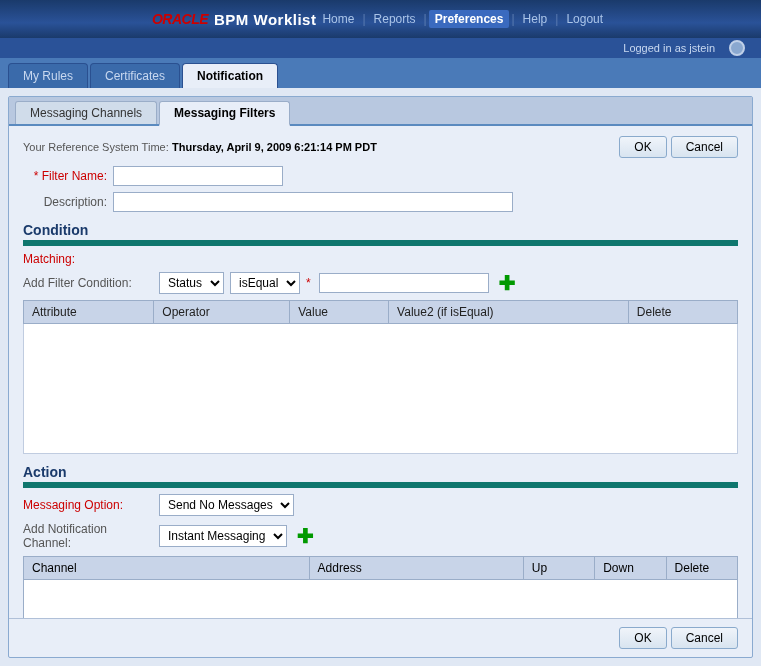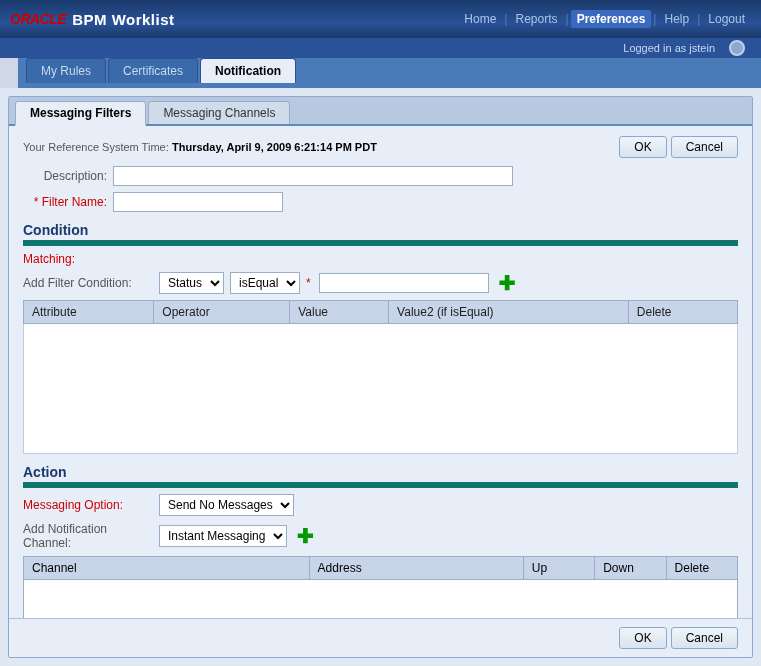--- a/index.html
+++ b/index.html
@@ -11,21 +11,21 @@
       height: 666px;
       overflow: hidden;
     }
 
     
     .header {
       background: linear-gradient(180deg, #1a3a6b 0%, #2a5298 60%, #1a3a6b 100%);
       height: 38px;
       display: flex;
       align-items: center;
-      justify-content: space-between;
+      justify-content: center;
       padding: 0 10px;
     }
     .header-logo {
       display: flex;
       align-items: center;
       gap: 6px;
     }
     .oracle-logo {
       color: #cc0000;
       font-weight: bold;
@@ -82,24 +82,23 @@
       border-radius: 50%;
       background: #8aa8d0;
       border: 2px solid #c0d0e8;
     }
 
     
     .tabs-row {
       background: #4a7ab8;
       height: 30px;
       display: flex;
-      align-items: flex-start;
+      align-items: flex-end;
       padding: 0 8px;
       gap: 2px;
-      margin-left: 18px;
     }
     .tab {
       padding: 5px 14px;
       border-radius: 4px 4px 0 0;
       cursor: pointer;
       font-size: 12px;
       color: #c8d8f0;
       background: #3a6aaa;
       border: 1px solid #2a5090;
       border-bottom: none;
@@ -342,45 +341,45 @@
 <div class="tabs-row">
   <div class="tab">My Rules</div>
   <div class="tab">Certificates</div>
   <div class="tab active">Notification</div>
 </div>
 
 <div class="main">
   <div class="card">
 
     <div class="inner-tabs">
+      <div class="inner-tab">Messaging Channels</div>
       <div class="inner-tab active">Messaging Filters</div>
-      <div class="inner-tab">Messaging Channels</div>
     </div>
 
     <div class="form-area">
 
       <div class="ref-time-row">
         <div>
           <span class="ref-time-label">Your Reference System Time:</span>
           <span class="ref-time-value">Thursday, April 9, 2009 6:21:14 PM PDT</span>
         </div>
         <div class="btn-group">
           <button class="btn">OK</button>
           <button class="btn">Cancel</button>
         </div>
       </div>
 
       <div class="form-row">
+        <label class="form-label">* Filter Name:</label>
+        <input class="form-input" type="text" style="">
+      </div>
+
+      <div class="form-row">
         <label class="form-label optional">Description:</label>
         <input class="form-input wide" type="text" style="">
-      </div>
-
-      <div class="form-row">
-        <label class="form-label">* Filter Name:</label>
-        <input class="form-input" type="text" style="">
       </div>
 
       <div class="section-title">Condition</div>
 
       <div class="condition-row">
         <span class="cond-label">Matching:</span>
       </div>
 
       <div class="condition-row">
         <span class="cond-label neutral">Add Filter Condition:</span>

